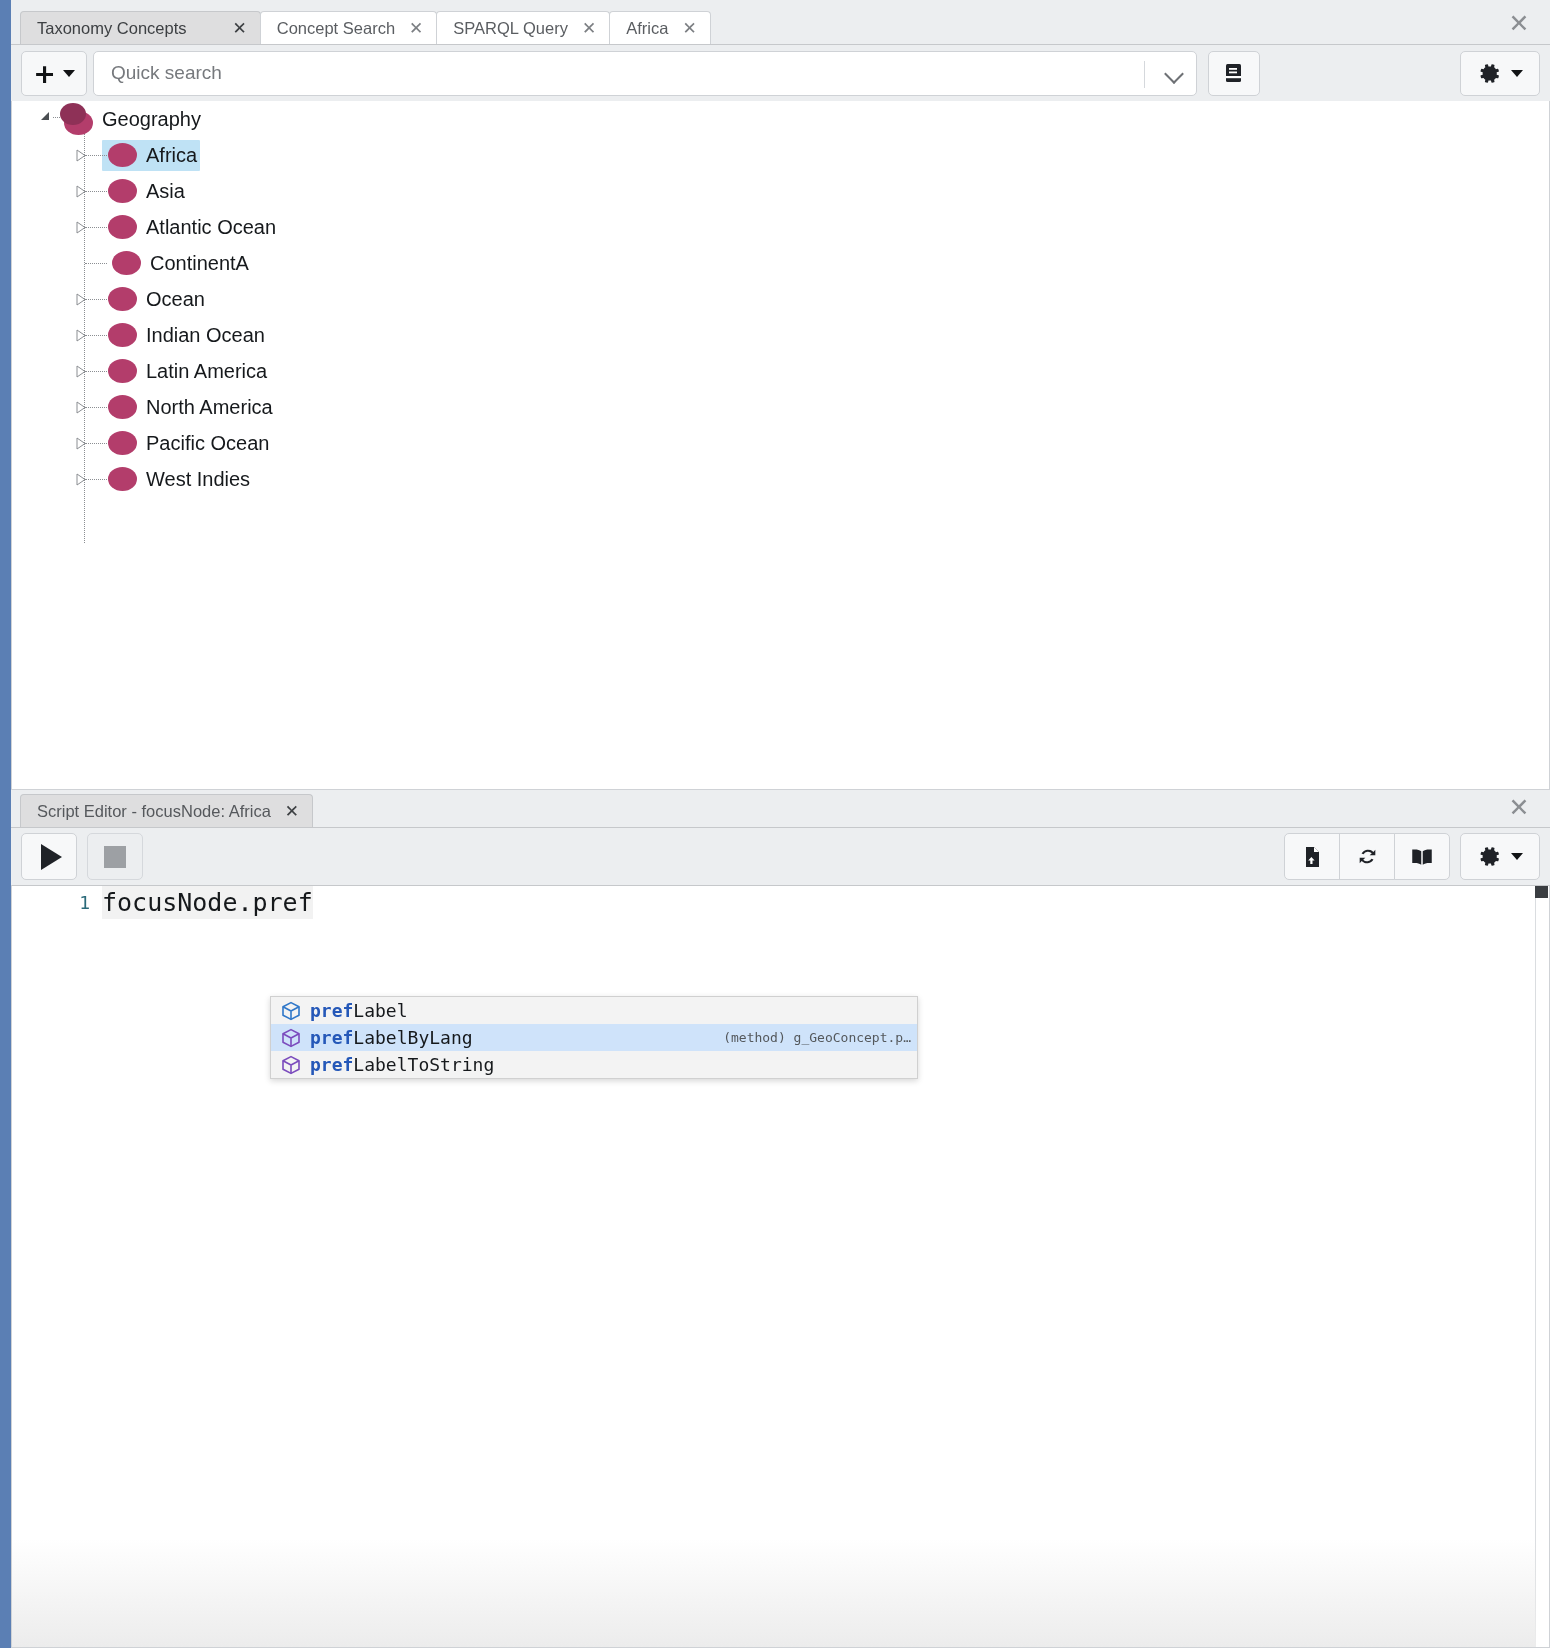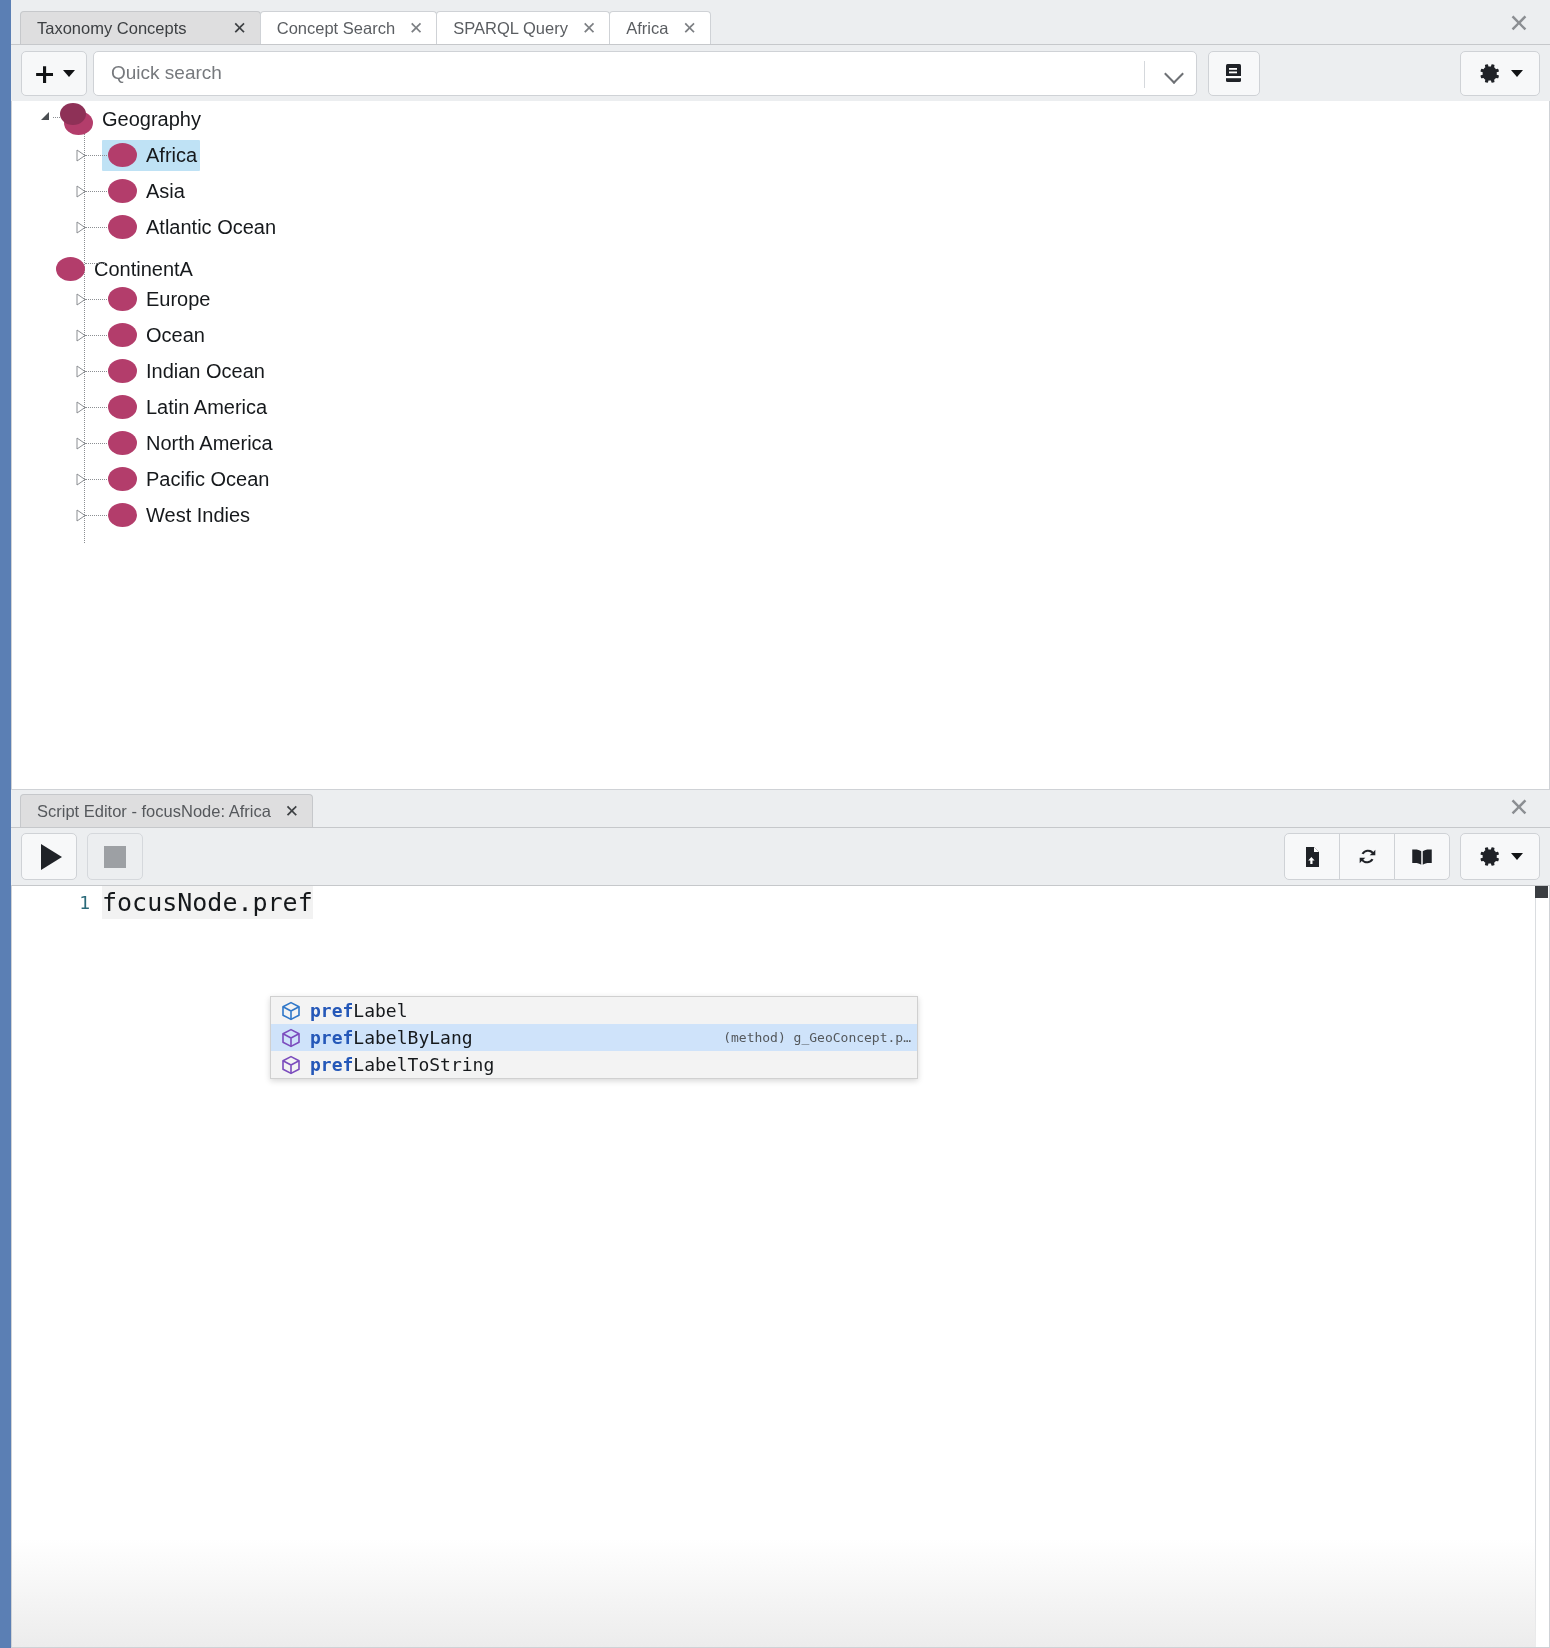--- a/index.html
+++ b/index.html
@@ -451,34 +451,24 @@
           <div class="tnode" style="padding-left: 96px;">
             <span class="hline" style="top: 18px;"></span>
             <span class="arrowbox" style="top: 12px;">
               <svg width="12" height="13" viewBox="0 0 12 13">
                 <path d="M2 1 L10 6.5 L2 12 Z" fill="#ffffff" stroke="#8b8e92" stroke-width="1"></path>
               </svg>
             </span>
             <span class="circle"></span>
             <span class="tlabel2">Atlantic Ocean</span>
           </div>
-          <div class="tnode" style="padding-left: 44px; align-items: flex-end;">
+          <div class="tnode" style="padding-left: 100px;">
             <span class="hline" style="top: 18px;"></span>
             <span class="circle"></span>
             <span class="tlabel2">ContinentA</span>
-          </div>
-          <div class="tnode" style="padding-left: 96px;">
-            <span class="hline" style="top: 18px;"></span>
-            <span class="arrowbox" style="top: 12px;">
-              <svg width="12" height="13" viewBox="0 0 12 13">
-                <path d="M2 1 L10 6.5 L2 12 Z" fill="#ffffff" stroke="#8b8e92" stroke-width="1"></path>
-              </svg>
-            </span>
-            <span class="circle"></span>
-            <span class="tlabel2">Europe</span>
           </div>
           <div class="tnode" style="padding-left: 96px;">
             <span class="hline" style="top: 18px;"></span>
             <span class="arrowbox" style="top: 12px;">
               <svg width="12" height="13" viewBox="0 0 12 13">
                 <path d="M2 1 L10 6.5 L2 12 Z" fill="#ffffff" stroke="#8b8e92" stroke-width="1"></path>
               </svg>
             </span>
             <span class="circle"></span>
             <span class="tlabel2">Ocean</span>

